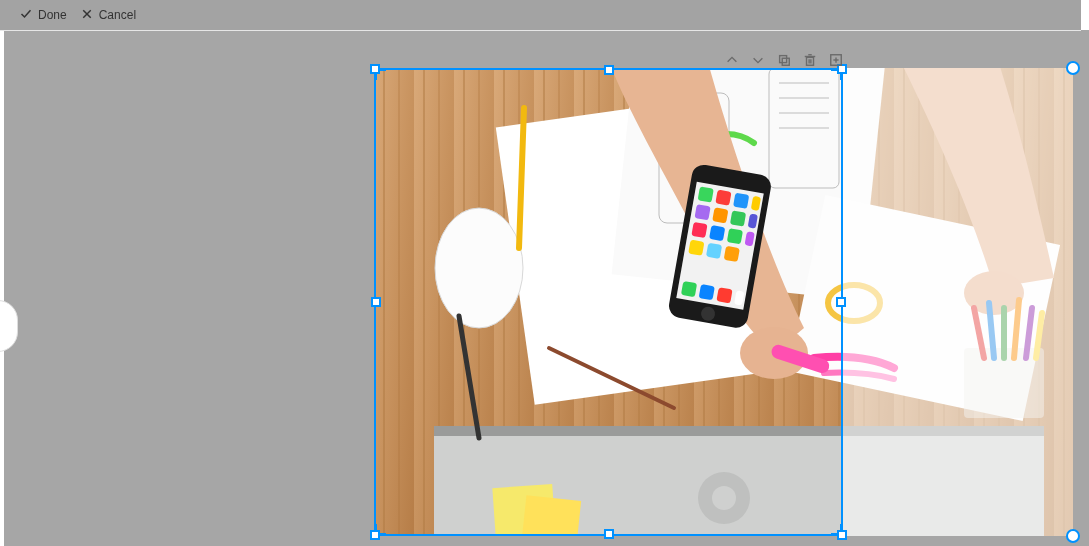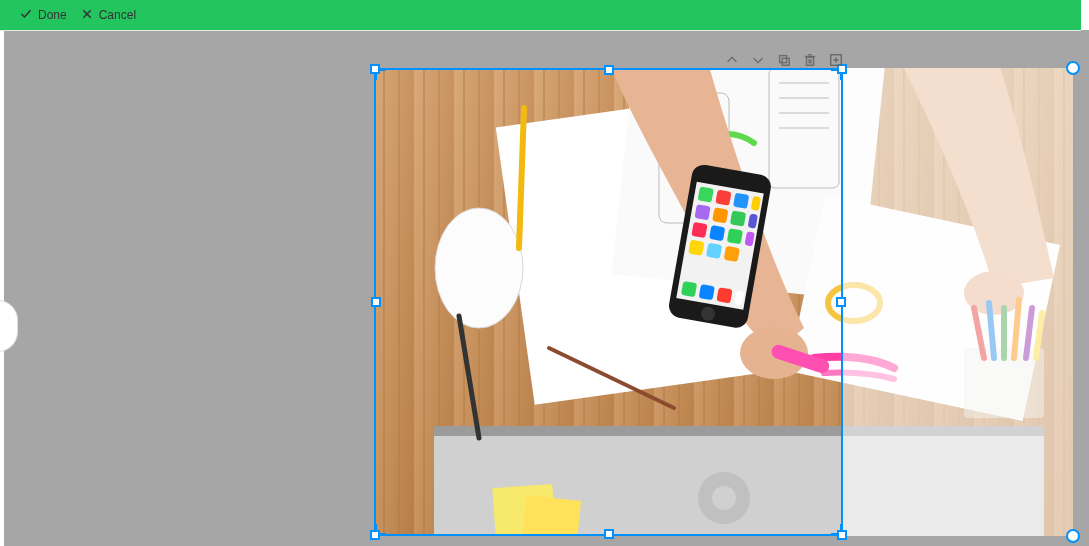--- a/index.html
+++ b/index.html
@@ -7,21 +7,21 @@
   width: 1089px; height: 546px;
   font-family: Arial, Helvetica, sans-serif;
   font-size: 12px;
   color: #333;
   background: #fff;
   overflow: hidden;
 }
 .toolbar {
   position: absolute; top:0; left:0; right:8px;
   height: 30px;
-  background: #22c55e;
+  background: #a3a3a3;
   border-bottom: 1px solid #e6e6e6;
   display: flex; align-items: center;
   padding-left: 20px;
   gap: 14px;
   z-index: 50;
 }
 .tool-btn {
   display: flex; align-items: center; gap: 6px;
   cursor: pointer;
 }

